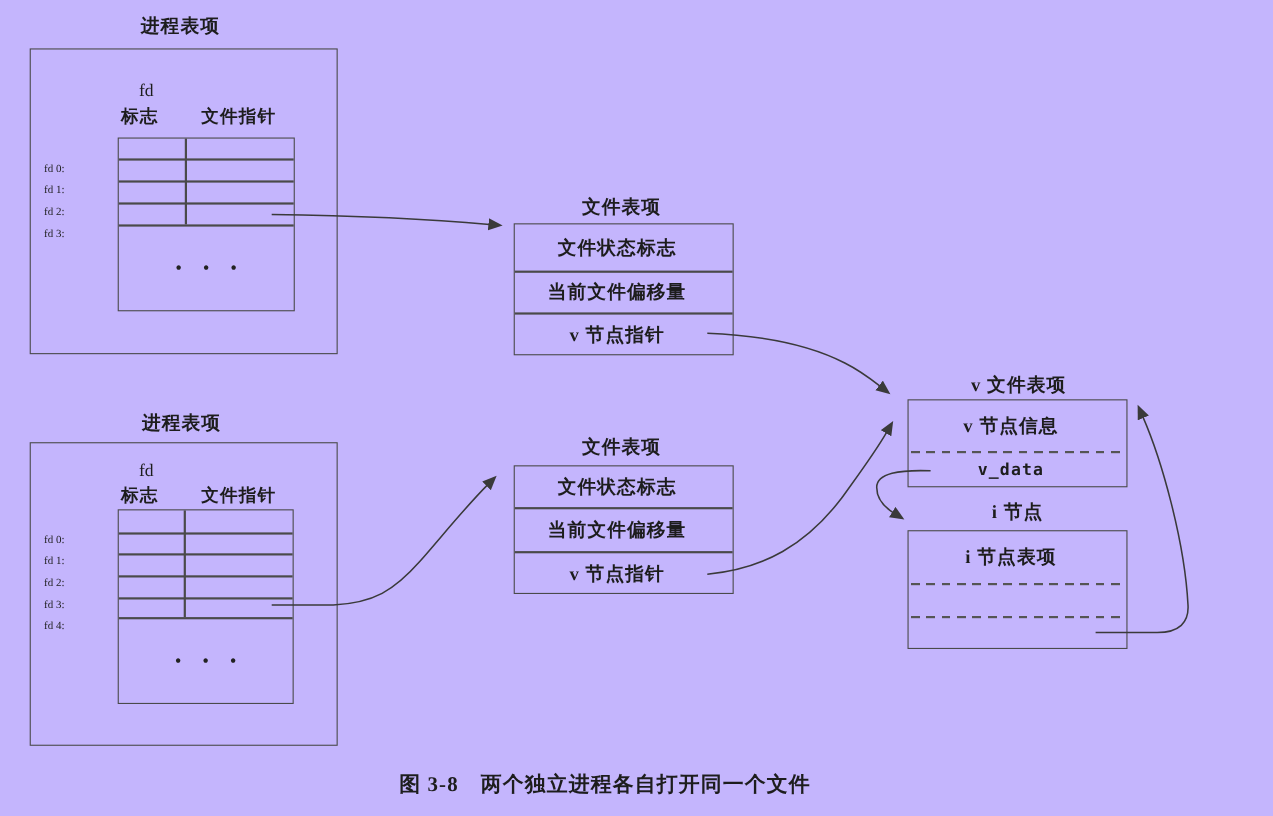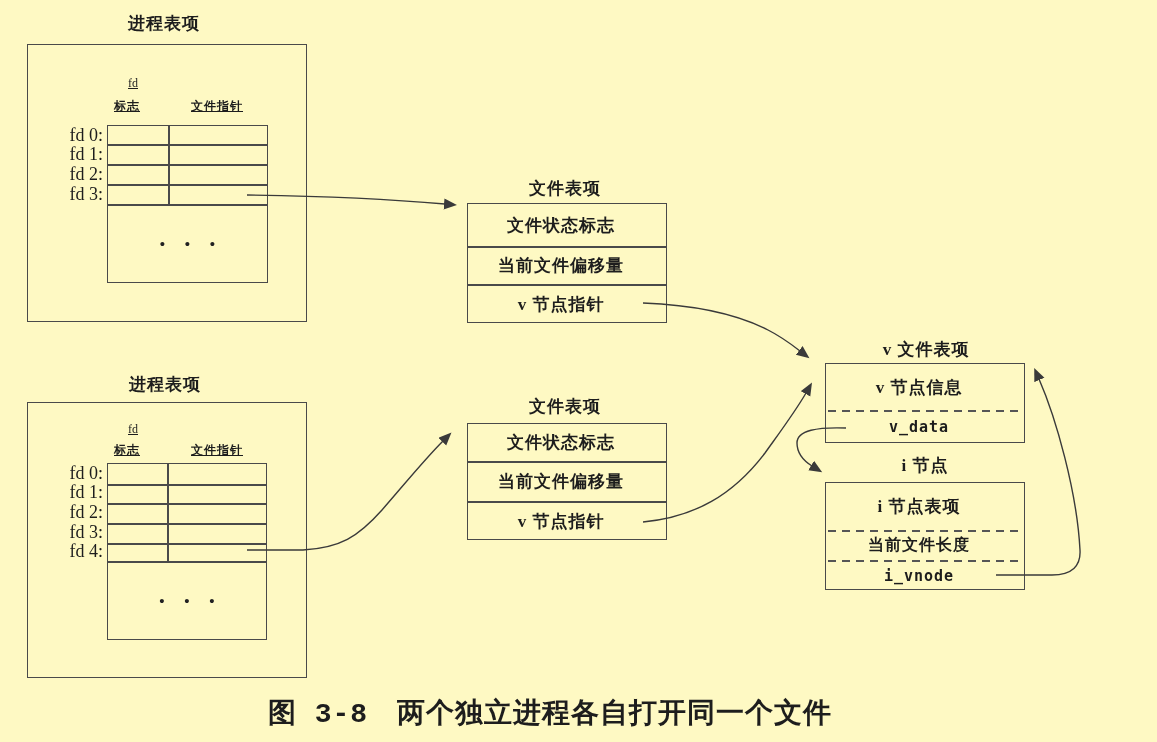--- a/index.html
+++ b/index.html
@@ -1,33 +1,33 @@
 <!DOCTYPE html>
 <html><head>
 <meta charset="utf-8">
 <style>
   html,body{margin:0;padding:0;background:#ffffff;}
   .canvas{
-    position:relative;width:1157px;height:742px;background:#fef9c3;overflow:hidden;
+    position:relative;width:1157px;height:742px;background:#c4b5fd;overflow:hidden;
     font-family:"Liberation Serif","DejaVu Serif",serif;color:#1d1d1d;
   }
   .cjk{font-weight:600;letter-spacing:1px;}
   .center{display:flex;align-items:center;justify-content:center;text-align:center;}
   .box{position:absolute;border:1.5px solid #4a4a4a;box-sizing:border-box;background:transparent;}
   .hline{position:absolute;left:0;right:0;height:1.5px;background:#4a4a4a;}
   .vline{position:absolute;top:0;width:1.5px;background:#4a4a4a;}
   .dashline{position:absolute;left:2px;right:2px;height:1.5px;
     background:repeating-linear-gradient(90deg,#555 0 8px,transparent 8px 14px);}
   .title{position:absolute;font-size:17px;}
   .rowtext{position:absolute;left:0;right:12px;font-size:17px;}
-  .fdlabel{position:absolute;font-size:18px;text-align:right;line-height:18px;height:18px;}
+  .fdlabel{position:absolute;font-size:10px;line-height:18px;height:18px;margin-top:19px;}
   .mono{font-family:"DejaVu Sans Mono","Liberation Mono",monospace;font-size:15px;font-weight:600;letter-spacing:1px;}
   .dots{position:absolute;left:0;right:0;font-size:15px;font-weight:700;word-spacing:16px;color:#222;}
-  .hdr{position:absolute;font-size:12px;text-decoration:underline;}
-  .caption{position:absolute;font-size:28px;font-family:Liberation Mono, monospace;}
+  .hdr{position:absolute;font-size:16px;}
+  .caption{position:absolute;font-size:19px;}
   svg.arrows{position:absolute;left:0;top:0;pointer-events:none;}
 </style>
 </head>
 <body>
 
 <div class="canvas">
 
   <div class="title cjk center" style="left:100px;top:12px;width:128px;height:22px;">进程表项</div>
 
   <div class="box" style="left:27px;top:44px;width:280px;height:278px;"></div>
@@ -97,22 +97,20 @@
     <div class="dashline" style="top:46px;"></div>
     <div class="rowtext cjk center" style="top:0;height:46px;">v 节点信息</div>
     <div class="rowtext mono center" style="top:46px;height:33px;">v_data</div>
   </div>
 
   <div class="title cjk center" style="left:875px;top:454px;width:100px;height:22px;">i 节点</div>
   <div class="box" style="left:825px;top:482px;width:200px;height:108px;">
     <div class="dashline" style="top:47px;"></div>
     <div class="dashline" style="top:77px;"></div>
     <div class="rowtext cjk center" style="top:0;height:47px;">i 节点表项</div>
-    <div class="rowtext cjk center" style="top:47px;height:30px;font-size:16px;">当前文件长度</div>
-    <div class="rowtext mono center" style="top:77px;height:31px;">i_vnode</div>
   </div>
 
   <svg class="arrows" width="1157" height="742" viewBox="0 0 1157 742">
     <defs>
       <marker id="ah" markerUnits="userSpaceOnUse" markerWidth="14" markerHeight="12" refX="1" refY="5.5" orient="auto">
         <path d="M0,0 L13,5.5 L0,11 Z" fill="#3a3a3a"></path>
       </marker>
     </defs>
     <g stroke="#3a3a3a" stroke-width="1.4" fill="none">
       <path d="M247,195 C320,196 400,200 445,204" marker-end="url(#ah)"></path>

